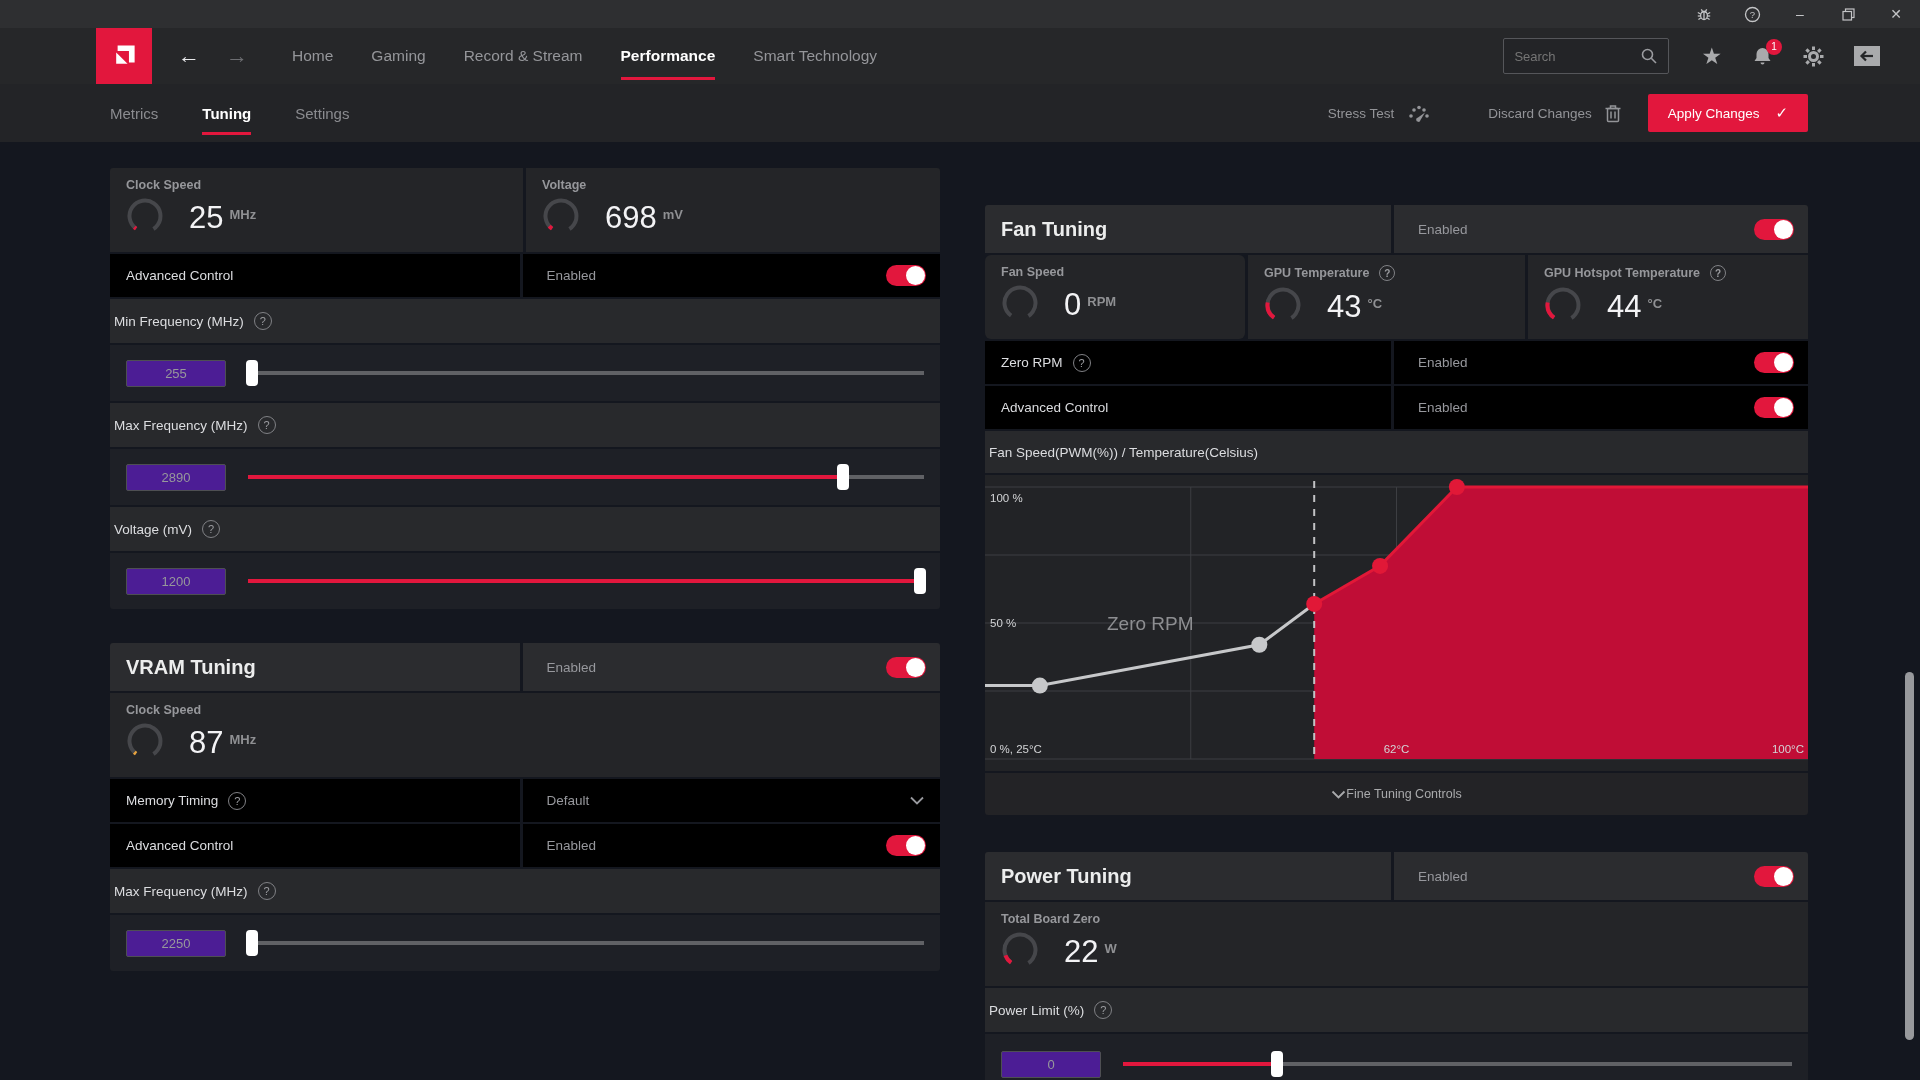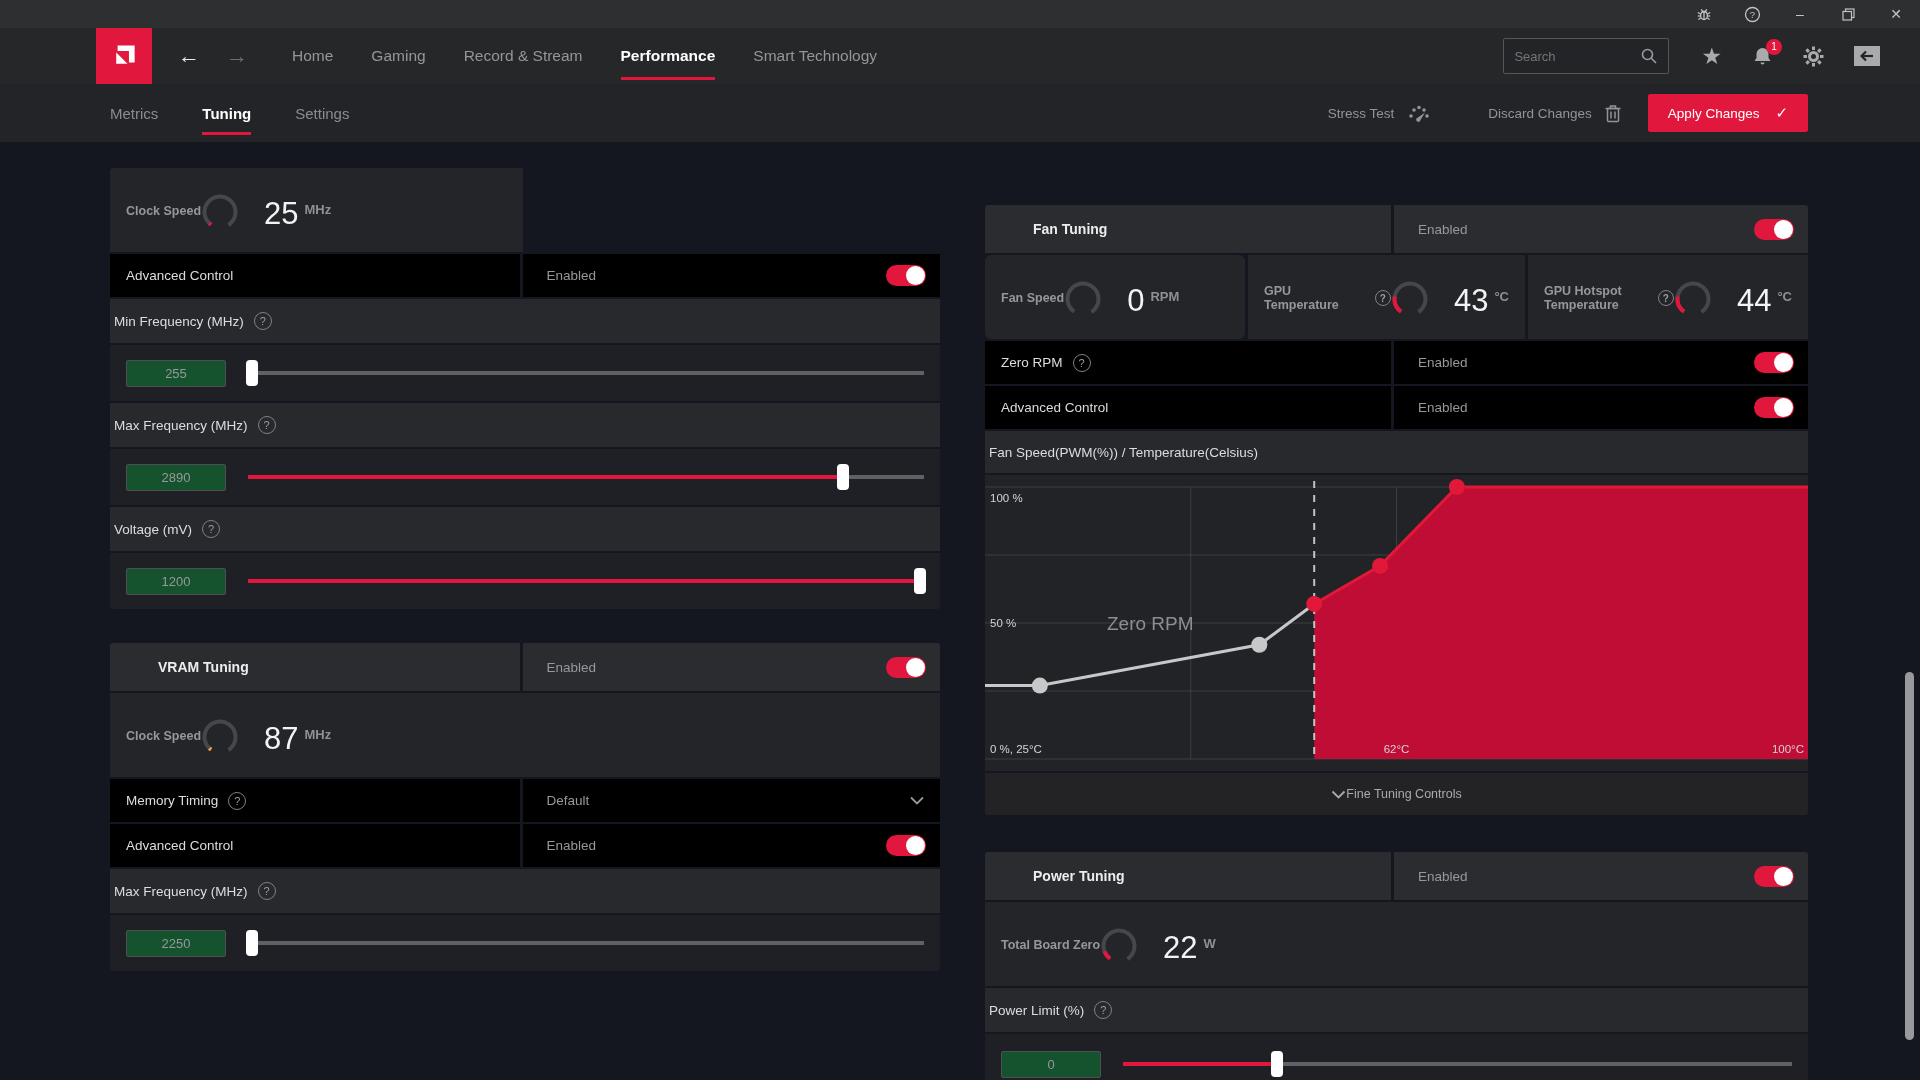--- a/index.html
+++ b/index.html
@@ -57,41 +57,41 @@
   .card { position:absolute; display:flex; flex-direction:column; gap:2px; border-radius:3px; overflow:hidden; }
   .row { display:flex; gap:3px; }
   .cell { display:flex; align-items:center; }
   .r-head  { height:48px; } .r-head  .cell { background:#2b2c2f; }
   .r-ctrl  { height:43px; } .r-ctrl  .cell { background:#000000; }
   .r-gauge { height:84px; } .r-gauge .cell { background:#242528; align-items:stretch; }
   .r-label { height:44px; background:#28292c; display:flex; align-items:center; padding-left:4px; }
   .r-slider{ height:56px; background:#1e2026; display:flex; align-items:center; padding:0 16px; }
   .cell-l { flex:1 1 0; padding-left:16px; }
   .cell-r { flex:1 1 0; padding-left:24px; }
-  .head-label { font-size:14px; font-weight:bold; color:#eceded;margin-left:32px; }
+  .head-label { font-size:20px; font-weight:bold; color:#eceded; }
   .ctrl-label { font-size:13.5px; color:#dcdde0; }
   .state-label { font-size:13.5px; color:#97989d; }
   .toggle { width:40px; height:21px; border-radius:11px; background:#e2173d; position:relative;
             margin-left:auto; margin-right:14px; flex:0 0 auto; }
   .toggle .knob { position:absolute; top:1px; right:1px; width:19px; height:19px; border-radius:50%; background:#fff; }
   .help { width:18px; height:18px; border-radius:50%; border:1.5px solid #808185; color:#9b9ca0;
           font-size:11px; display:inline-flex; align-items:center; justify-content:center;
           margin-left:10px; flex:0 0 auto; }
   .chev { margin-left:auto; margin-right:16px; display:flex; }
 
   
-  .gauge-cell { padding:10px 16px 8px 16px; display:flex; flex-direction:row; }
+  .gauge-cell { padding:10px 16px 8px 16px; display:flex; flex-direction:column; }
   .g-title { font-size:12.5px; font-weight:bold; color:#96979b; display:flex; align-items:center; }
   .g-title .help { width:16px; height:16px; font-size:10px; }
   .g-body { display:flex; align-items:center; margin-top:5px; }
   .g-num { font-size:31px; color:#f3f3f5; margin-left:25px; }
   .g-unit { font-size:13px; font-weight:bold; color:#8f9093; margin-left:6px; position:relative; top:-4px; }
 
   
-  .valbox { width:100px; height:27px; border:1px solid #4e4f53; background:#14532d; border-radius:2px;
+  .valbox { width:100px; height:27px; border:1px solid #4e4f53; background:#4c1d95; border-radius:2px;
             color:#97989b; font-size:13px; display:flex; align-items:center; justify-content:center;
             flex:0 0 auto; }
   .slider { flex:1; height:28px; margin-left:22px; position:relative; }
   .slider .track { position:absolute; left:0; right:0; top:12px; height:4px; background:#606165; }
   .slider .fill  { position:absolute; left:0; top:0; bottom:0; background:#e2173d; width:0; }
   .slider .thumb { position:absolute; top:1px; width:12px; height:26px; border-radius:4px;
                    background:#fff; margin-left:-6px; }
 
   
   .chart-row { height:296px; background:#222326; }
@@ -237,20 +237,33 @@
     <div class="cell" style="flex:0 0 413px;">
       <div class="gauge-cell">
         <div class="g-title">Clock Speed</div>
         <div class="g-body">
           <span><svg width="38" height="38" viewBox="0 0 38 38">
                 <circle cx="19" cy="19" r="15.5" fill="none" stroke="#46474b" stroke-width="4" stroke-dasharray="78.49583404259457 97.38937226128358" transform="rotate(125 19 19)"></circle>
                 <circle cx="19" cy="19" r="15.5" fill="none" stroke="#e2173d" stroke-width="4" stroke-dasharray="2.354875021277837 97.38937226128358" transform="rotate(125 19 19)"></circle>
               </svg></span>
           <span class="g-num">25</span>
           <span class="g-unit">MHz</span>
+        </div>
+      </div>
+    </div>
+    <div class="cell" style="flex:1;">
+      <div class="gauge-cell">
+        <div class="g-title">Voltage</div>
+        <div class="g-body">
+          <span><svg width="38" height="38" viewBox="0 0 38 38">
+                <circle cx="19" cy="19" r="15.5" fill="none" stroke="#46474b" stroke-width="4" stroke-dasharray="78.49583404259457 97.38937226128358" transform="rotate(125 19 19)"></circle>
+                <circle cx="19" cy="19" r="15.5" fill="none" stroke="#e2173d" stroke-width="4" stroke-dasharray="3.9247917021297285 97.38937226128358" transform="rotate(125 19 19)"></circle>
+              </svg></span>
+          <span class="g-num">698</span>
+          <span class="g-unit">mV</span>
         </div>
       </div>
     </div>
   </div>
   <div class="row r-ctrl">
     <div class="cell cell-l">
         <span class="ctrl-label">Advanced Control</span>
       </div>
     <div class="cell cell-r">
       <span class="state-label">Enabled</span>

